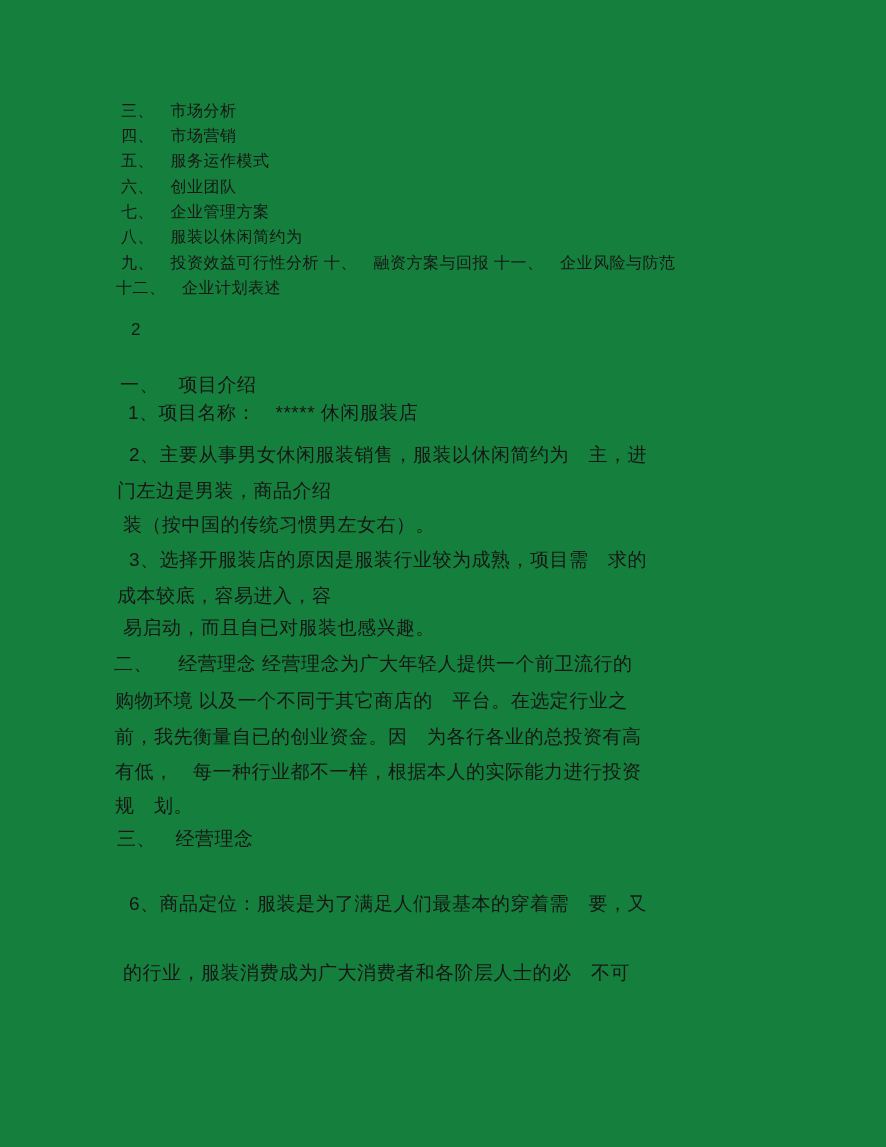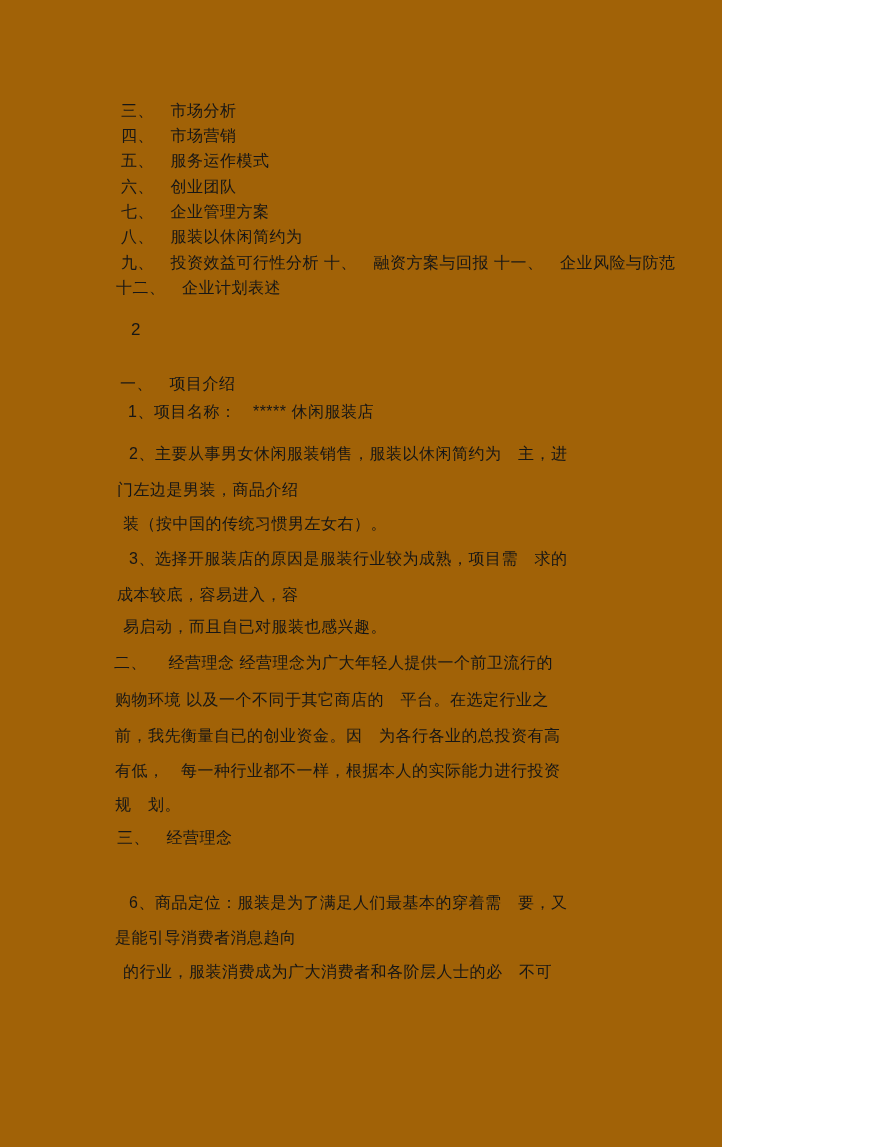--- a/index.html
+++ b/index.html
@@ -2,38 +2,38 @@
 <html><head>
 <meta charset="utf-8">
 <style>
   html, body {
     margin: 0;
     padding: 0;
     background: #ffffff;
   }
   .page {
     position: relative;
-    width: 722px;
+    width: 886px;
     height: 1147px;
-    background: #a16207;
+    background: #15803d;
     overflow: hidden;
     font-family: "Liberation Sans", "DejaVu Sans", sans-serif;
   }
   .ln {
     position: absolute;
     white-space: pre;
     color: #161616;
     line-height: 1.1;
     letter-spacing: 0.5px;
   }
   .toc {
     font-size: 16px;
   }
   .body {
-    font-size: 16px;
+    font-size: 19px;
   }
   .pagenum {
     font-size: 17px;
   }
 </style>
 </head>
 <body>
 
 <div class="page">
 
@@ -56,16 +56,15 @@
   <div class="ln body" style="top:550px;left:129px">3、选择开服装店的原因是服装行业较为成熟，项目需　求的</div>
   <div class="ln body" style="top:586px;left:117px">成本较底，容易进入，容</div>
   <div class="ln body" style="top:618px;left:123px">易启动，而且自已对服装也感兴趣。</div>
   <div class="ln body" style="top:654px;left:114px">二、　 经营理念 经营理念为广大年轻人提供一个前卫流行的</div>
   <div class="ln body" style="top:691px;left:115px">购物环境 以及一个不同于其它商店的　平台。在选定行业之</div>
   <div class="ln body" style="top:727px;left:115px">前，我先衡量自已的创业资金。因　为各行各业的总投资有高</div>
   <div class="ln body" style="top:762px;left:115px">有低，　每一种行业都不一样，根据本人的实际能力进行投资</div>
   <div class="ln body" style="top:796px;left:115px">规　划。</div>
   <div class="ln body" style="top:829px;left:117px">三、　经营理念</div>
   <div class="ln body" style="top:894px;left:129px">6、商品定位：服装是为了满足人们最基本的穿着需　要，又</div>
-  <div class="ln body" style="top:929px;left:115px">是能引导消费者消息趋向</div>
   <div class="ln body" style="top:963px;left:123px">的行业，服装消费成为广大消费者和各阶层人士的必　不可</div>
 
 </div>
 
 </body></html>

